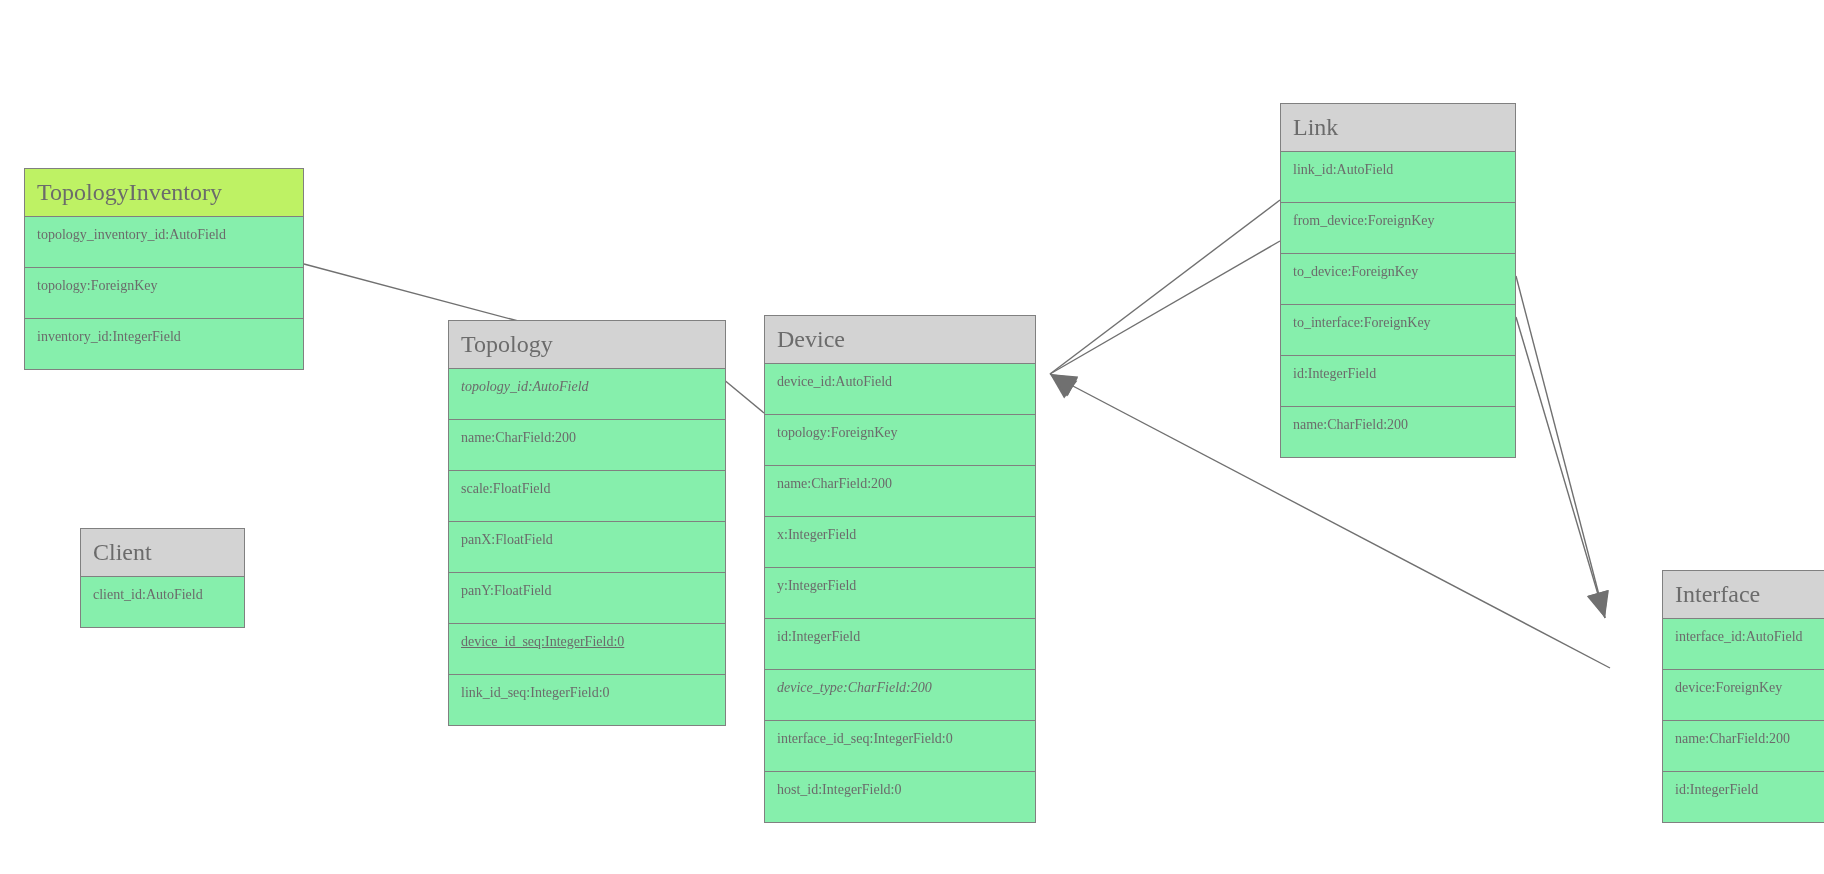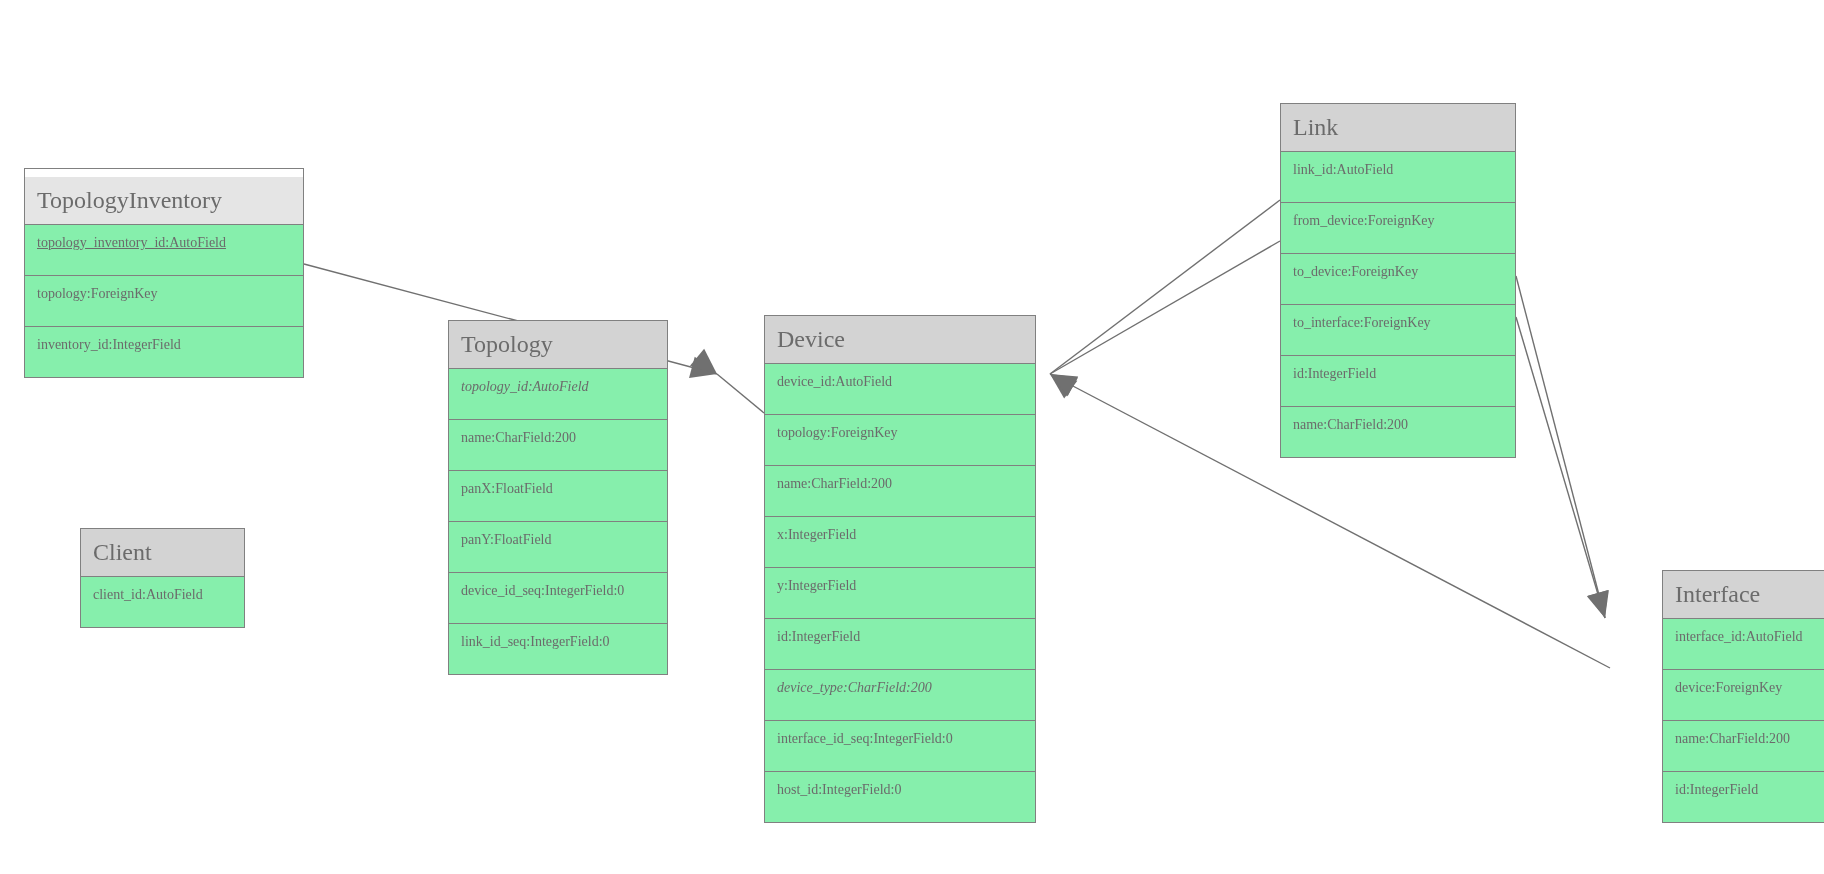--- a/index.html
+++ b/index.html
@@ -91,35 +91,36 @@
         <polygon points="1605,618 1587.6455207381546,595.732938012612 1608.8958889165142,590.0389190203565" fill="#707070"></polygon>
       </g>
       <g>
         <polyline points="1516,317 1605,618" fill="none" stroke="#707070" stroke-width="1.4"></polyline>
         <polygon points="1605,618 1586.8789833616156,596.3521650969112 1607.9176879928023,589.919987593011" fill="#707070"></polygon>
       </g>
     </svg>
 
   <div id="entity-layer">
       <div class="entity" style="left: 24px; top: 168px; width: 280px; border-color: rgb(128, 128, 128); background: rgb(255, 255, 255);">
-        <div class="entity-header" style="background: #e5e5e5; color: rgb(107, 107, 107); border-bottom-color: rgb(128, 128, 128); margin-top: 8px;">TopologyInventory</div>
+        <div class="entity-header" style="background: #bef264; color: rgb(107, 107, 107); border-bottom-color: rgb(128, 128, 128);">TopologyInventory</div>
         <div class="entity-rows">
-          <div class="entity-row" style="color: rgb(107, 107, 107); border-bottom-color: rgb(128, 128, 128); text-decoration: underline;">topology_inventory_id:AutoField</div>
+          <div class="entity-row" style="color: rgb(107, 107, 107); border-bottom-color: rgb(128, 128, 128);">topology_inventory_id:AutoField</div>
           <div class="entity-row" style="color: rgb(107, 107, 107); border-bottom-color: rgb(128, 128, 128);">topology:ForeignKey</div>
           <div class="entity-row" style="color: rgb(107, 107, 107); border-bottom-color: rgb(128, 128, 128);">inventory_id:IntegerField</div>
         </div>
       </div>
-      <div class="entity" style="left: 448px; top: 320px; width: 220px; border-color: rgb(128, 128, 128); background: rgb(255, 255, 255);">
+      <div class="entity" style="left: 448px; top: 320px; width: 278px; border-color: rgb(128, 128, 128); background: rgb(255, 255, 255);">
         <div class="entity-header" style="background: rgb(211, 211, 211); color: rgb(107, 107, 107); border-bottom-color: rgb(128, 128, 128);">Topology</div>
         <div class="entity-rows">
           <div class="entity-row" style="color: rgb(107, 107, 107); border-bottom-color: rgb(128, 128, 128); font-style: italic;">topology_id:AutoField</div>
           <div class="entity-row" style="color: rgb(107, 107, 107); border-bottom-color: rgb(128, 128, 128);">name:CharField:200</div>
+          <div class="entity-row" style="color: rgb(107, 107, 107); border-bottom-color: rgb(128, 128, 128);">scale:FloatField</div>
           <div class="entity-row" style="color: rgb(107, 107, 107); border-bottom-color: rgb(128, 128, 128);">panX:FloatField</div>
           <div class="entity-row" style="color: rgb(107, 107, 107); border-bottom-color: rgb(128, 128, 128);">panY:FloatField</div>
-          <div class="entity-row" style="color: rgb(107, 107, 107); border-bottom-color: rgb(128, 128, 128);">device_id_seq:IntegerField:0</div>
+          <div class="entity-row" style="color: rgb(107, 107, 107); border-bottom-color: rgb(128, 128, 128); text-decoration: underline;">device_id_seq:IntegerField:0</div>
           <div class="entity-row" style="color: rgb(107, 107, 107); border-bottom-color: rgb(128, 128, 128);">link_id_seq:IntegerField:0</div>
         </div>
       </div>
       <div class="entity" style="left: 80px; top: 528px; width: 165px; border-color: rgb(128, 128, 128); background: rgb(255, 255, 255);">
         <div class="entity-header" style="background: rgb(211, 211, 211); color: rgb(107, 107, 107); border-bottom-color: rgb(128, 128, 128);">Client</div>
         <div class="entity-rows">
           <div class="entity-row" style="color: rgb(107, 107, 107); border-bottom-color: rgb(128, 128, 128);">client_id:AutoField</div>
         </div>
       </div>
       <div class="entity" style="left: 764px; top: 315px; width: 272px; border-color: rgb(128, 128, 128); background: rgb(255, 255, 255);">

